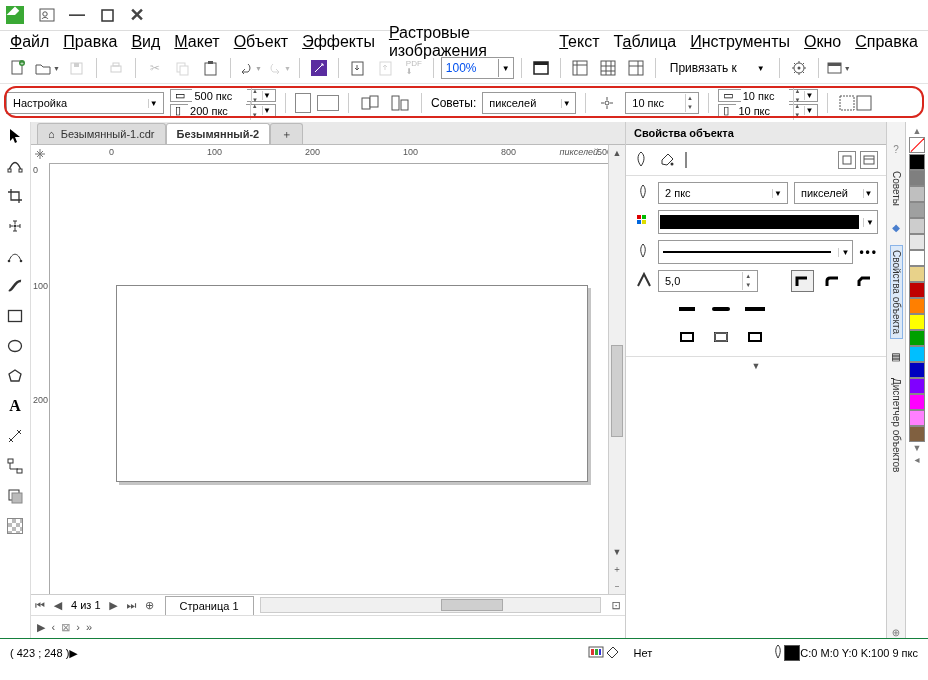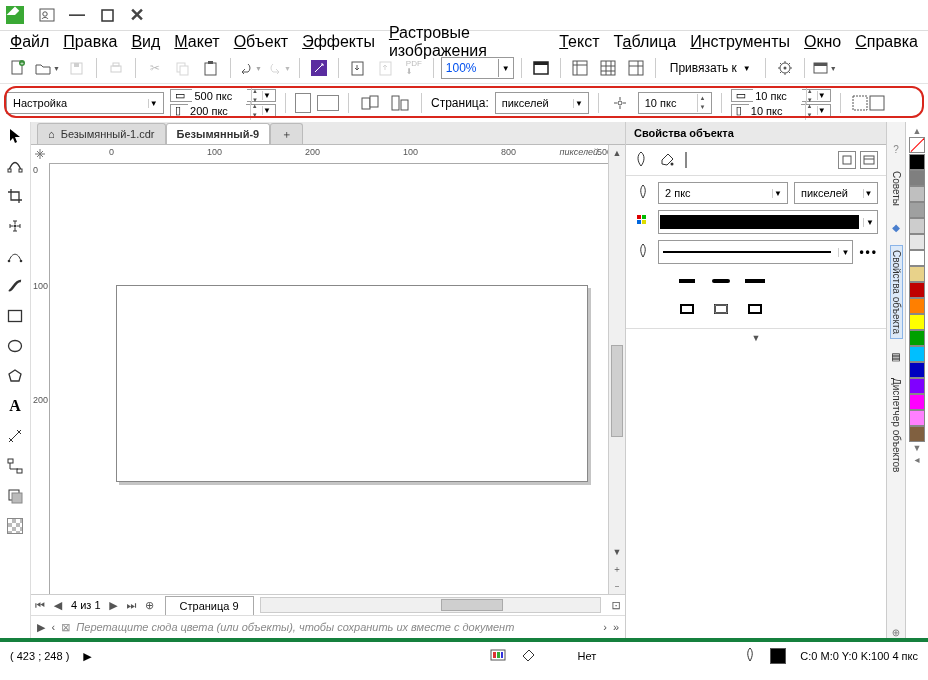--- a/index.html
+++ b/index.html
@@ -11,21 +11,21 @@
 .menubar{height:22px;display:flex;align-items:center;padding:0 10px;gap:14px;}
 .menubar span{font-size:16px;}
 .menubar span u{text-decoration:underline;}
 .toolbar{height:30px;display:flex;align-items:center;padding:0 6px;gap:4px;border-bottom:1px solid #e5e5e5;}
 .tbtn{min-width:22px;height:22px;display:flex;align-items:center;justify-content:center;border:1px solid transparent;color:#555;font-size:12px;}
 .tbtn svg{display:block;}
 .sep{width:1px;height:20px;background:#ccc;margin:0 3px;}
 .zoom{display:flex;align-items:center;border:1px solid #999;height:20px;}
 .zoom input{width:48px;border:none;height:18px;font-size:12px;color:#0050ef;text-align:left;padding:0 4px;}
 .zoom .dd{width:14px;height:18px;display:flex;align-items:center;justify-content:center;border-left:1px solid #999;font-size:8px;}
-.snap{display:flex;align-items:center;border:1px solid transparent;height:22px;padding:0 6px;gap:6px;}
+.snap{display:flex;align-items:center;border:1px solid transparent;height:22px;padding:0 6px;gap:20px;}
 .snap .dd{font-size:8px;}
 .options-row{height:30px;display:flex;align-items:center;padding:4px 6px;gap:6px;}
 .hl-outline{position:absolute;left:4px;top:86px;width:916px;height:28px;border:2px solid #d9261c;border-radius:12px;pointer-events:none;z-index:50;}
 select,.fakesel{height:20px;border:1px solid #999;font-size:11px;background:#fff;}
 .fakesel{display:flex;align-items:center;padding:0 4px;gap:4px;position:relative;}
 .fakesel input{border:none;outline:none;font-size:11px;height:16px;width:100%;min-width:30px;}
 .spin{width:12px;height:18px;border-left:1px solid #ccc;display:flex;flex-direction:column;margin-left:auto;}
 .spin div{flex:1;font-size:6px;line-height:8px;text-align:center;color:#555;}
 .dd-sm{width:12px;text-align:center;font-size:8px;border-left:1px solid #ccc;}
 .stack{display:flex;flex-direction:column;gap:2px;}
@@ -70,21 +70,21 @@
 .cbtn{width:24px;height:20px;border:1px solid #fff;display:flex;align-items:center;justify-content:center;}
 .cbtn.sel{border-color:#777;background:#f0f0f0;}
 .more{height:18px;border-top:1px solid #ddd;display:flex;align-items:center;justify-content:center;font-size:9px;color:#555;}
 .rt-sidebar{width:18px;background:#f3f3f3;border-left:1px solid #ccc;display:flex;flex-direction:column;align-items:center;padding-top:22px;gap:12px;font-size:10px;}
 .rt-sidebar .vtab{writing-mode:vertical-rl;font-size:10px;color:#333;padding:4px 0;}
 .rt-sidebar .vtab.active{background:#dce9f8;border:1px solid #8ab4e8;}
 .palette{width:22px;background:#fff;border-left:1px solid #ccc;display:flex;flex-direction:column;align-items:center;padding-top:4px;gap:1px;}
 .palette .sw{width:14px;height:14px;border:1px solid #888;}
 .palette .none{background:#fff;position:relative;overflow:hidden;}
 .palette .none::after{content:"";position:absolute;left:-2px;top:6px;width:20px;height:1px;background:red;transform:rotate(-45deg);}
-.status{height:28px;border-top:4px solid #15803d;display:flex;align-items:center;padding:0 10px;font-size:11px;gap:14px;}
+.status{height:28px;border-top:1px solid #15803d;display:flex;align-items:center;padding:0 10px;font-size:11px;}
 .status .spacer{flex:1;}
 .status .sw2{width:14px;height:14px;background:#000;border:1px solid #555;}
 .ck{width:14px;height:14px;background:repeating-conic-gradient(#bbb 0% 25%,#fff 0% 50%) 0 0/8px 8px;border:1px solid #888;}
 </style>
 </head>
 <body>
 
 <div class="titlebar">
   <div class="logo"></div>
   <div class="wbtn">
@@ -284,21 +284,21 @@
         <rect x="9" y="1" width="8" height="11" fill="#fff" stroke="#555"></rect>
       </svg>
     </div>
   <div class="tbtn">
       <svg width="18" height="16">
         <rect x="1" y="1" width="7" height="14" fill="none" stroke="#555"></rect>
         <rect x="10" y="5" width="7" height="10" fill="none" stroke="#555"></rect>
       </svg>
     </div>
   <div class="sep"></div>
-  <span>Страница:</span>
+  <span>Советы:</span>
   <div class="fakesel" style="width:84px;">
     <input value="пикселей" style="">
     <div class="dd-sm">▼</div>
   </div>
   <div class="sep"></div>
   <div class="tbtn">
       <svg width="16" height="16">
         <circle cx="8" cy="8" r="2" fill="none" stroke="#555"></circle>
         <path d="M8 2v3M8 11v3M2 8h3M11 8h3" stroke="#555"></path>
       </svg>
@@ -430,21 +430,21 @@
       </div>
   </div>
 
   <div class="docarea">
     <div class="tabs">
       <div class="tab">
           <span class="home">⌂</span>
           <span>Безымянный-1.cdr</span>
         </div>
       <div class="tab active">
-          <span>Безымянный-9</span>
+          <span>Безымянный-2</span>
         </div>
       <div class="tab add">＋</div>
     </div>
     <div class="canvas-wrap">
       <div class="canvas">
         <div class="corner">
             <svg width="12" height="12">
               <path d="M6 1v10M1 6h10M3 3l6 6M9 3l-6 6" stroke="#777" fill="none"></path>
             </svg>
           </div>
@@ -473,32 +473,31 @@
       </div>
     </div>
     <div class="pager">
       <span class="nav">⏮</span>
       <span class="nav">◀</span>
       <span style="padding:0 4px;">4  из 1</span>
       <span class="nav">▶</span>
       <span class="nav">⏭</span>
       <span class="nav">⊕</span>
       <div class="ptab">
-          <span>Страница 9</span>
+          <span>Страница 1</span>
         </div>
       <div class="hscroll">
           <div class="thumb"></div>
         </div>
       <span class="nav">⊡</span>
     </div>
     <div class="palette-hint">
       <span class="arr">▶</span>
       <span class="arr">‹</span>
       <span style="font-style:normal;">⊠</span>
-      <span style="flex:1;white-space:nowrap;overflow:hidden;">Перетащите сюда цвета (или объекты), чтобы сохранить их вместе с документ</span>
       <span class="arr">›</span>
       <span class="arr">»</span>
     </div>
   </div>
 
   <div class="right-props">
     <div class="hdr">Свойства объекта</div>
     <div class="iconrow">
       <span><svg width="15" height="18">
             <path d="M7 2c4 3 4 9 0 14-4-5-4-11 0-14z" fill="none" stroke="#333"></path>
@@ -550,20 +549,48 @@
       </div>
       <div class="prow">
         <span class="ico"><svg width="14" height="18">
               <path d="M7 2c3 3 3 8 0 13-3-5-3-10 0-13z" fill="none" stroke="#333"></path>
             </svg></span>
         <div class="fakesel sel" style="padding:1px;">
             <div style="flex:1;height:0;border-top:2px solid #000;margin:7px 3px;"></div>
             <div class="dd-sm">▼</div>
           </div>
         <span style="font-weight:bold;letter-spacing:2px;">•••</span>
+      </div>
+      <div class="prow">
+        <span class="ico"><svg width="15" height="16">
+              <path d="M2 14L8 2l6 12" fill="none" stroke="#333" stroke-width="2"></path>
+            </svg></span>
+        <div class="fakesel" style="width:90px;">
+            <input value="5,0" style="">
+            <div class="spin">
+              <div>▲</div>
+              <div>▼</div>
+            </div>
+          </div>
+        <div style="flex:1"></div>
+        <span class="cbtn sel">
+            <svg width="16" height="14">
+              <path d="M2 12V4h10" fill="none" stroke="#000" stroke-width="3"></path>
+            </svg>
+          </span>
+        <span class="cbtn">
+            <svg width="16" height="14">
+              <path d="M2 12V7c0-2 1-3 3-3h8" fill="none" stroke="#000" stroke-width="3"></path>
+            </svg>
+          </span>
+        <span class="cbtn">
+            <svg width="16" height="14">
+              <path d="M2 12V7l3-3h8" fill="none" stroke="#000" stroke-width="3"></path>
+            </svg>
+          </span>
       </div>
       <div class="corner-row">
         <span class="cbtn">
             <svg width="20" height="10">
               <line x1="2" y1="5" x2="18" y2="5" stroke="#000" stroke-width="4"></line>
             </svg>
           </span>
         <span class="cbtn">
             <svg width="20" height="10">
               <line x1="3" y1="5" x2="17" y2="5" stroke="#000" stroke-width="4" stroke-linecap="round"></line>
@@ -648,14 +675,14 @@
   <span><svg width="16" height="16">
         <path d="M3 9l6-6 5 5-6 6z" fill="none" stroke="#333"></path>
       </svg></span>
   <span><span class="sw none" style="width:14px;height:14px;display:inline-block;"></span></span>
   <span>Нет</span>
   <div style="width:120px;"></div>
   <span><svg width="12" height="18">
         <path d="M6 2c3 3 3 8 0 13-3-5-3-10 0-13z" fill="none" stroke="#333"></path>
       </svg></span>
   <span class="sw2"></span>
-  <span>C:0 M:0 Y:0 K:100  4 пкс</span>
+  <span>C:0 M:0 Y:0 K:100  9 пкс</span>
 </div>
 
 </body></html>

